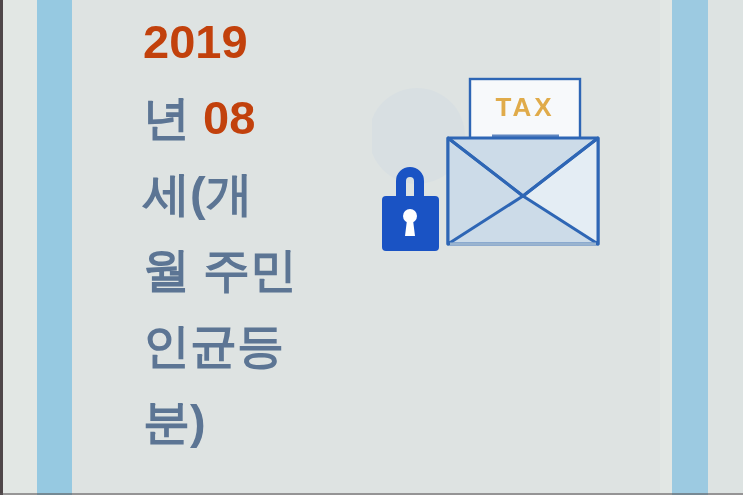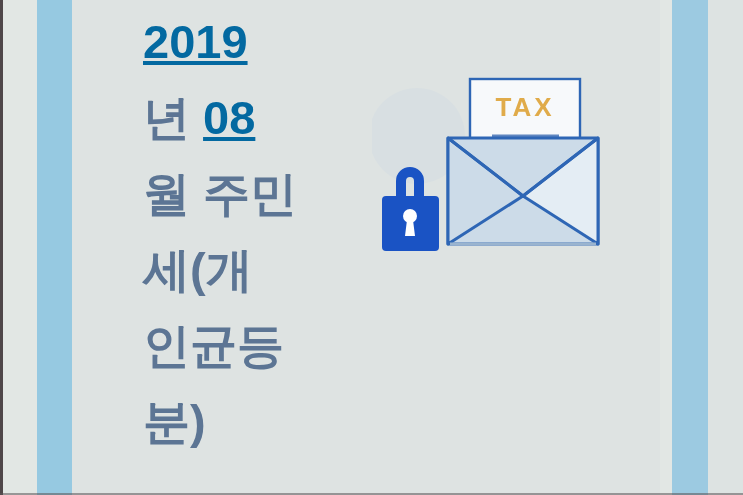--- a/index.html
+++ b/index.html
@@ -74,22 +74,21 @@
     font-weight: bold;
     line-height: 76px;
     letter-spacing: 0px;
     white-space: nowrap;
     color: #5c7594;
   }
   .tok {
     display: inline;
   }
   .tok.accent {
-    color: #0369a1;
-    text-decoration: underline;
+    color: #c2410c;
   }
   .tok.muted {
     color: #5c7594;
   }
 
   
   #tax-illustration {
     position: absolute;
     left: 372px;
     top: 68px;
@@ -116,24 +115,24 @@
   <div id="edge-line-bottom"></div>
 
   <div id="title-block">
     <div class="title-line">
       <span class="tok accent">2019</span>
     </div>
     <div class="title-line">
       <span class="tok muted">년 </span><span class="tok accent">08</span>
     </div>
     <div class="title-line">
-      <span class="tok muted">월 주민</span>
+      <span class="tok muted">세(개</span>
     </div>
     <div class="title-line">
-      <span class="tok muted">세(개</span>
+      <span class="tok muted">월 주민</span>
     </div>
     <div class="title-line">
       <span class="tok muted">인균등</span>
     </div>
     <div class="title-line">
       <span class="tok muted">분)</span>
     </div>
   </div>
 
   <div id="tax-illustration">

